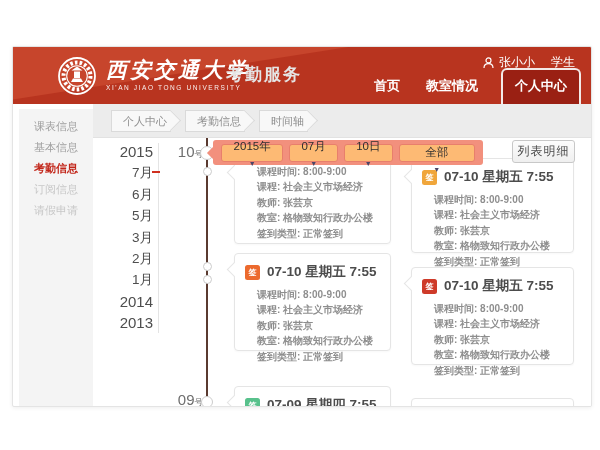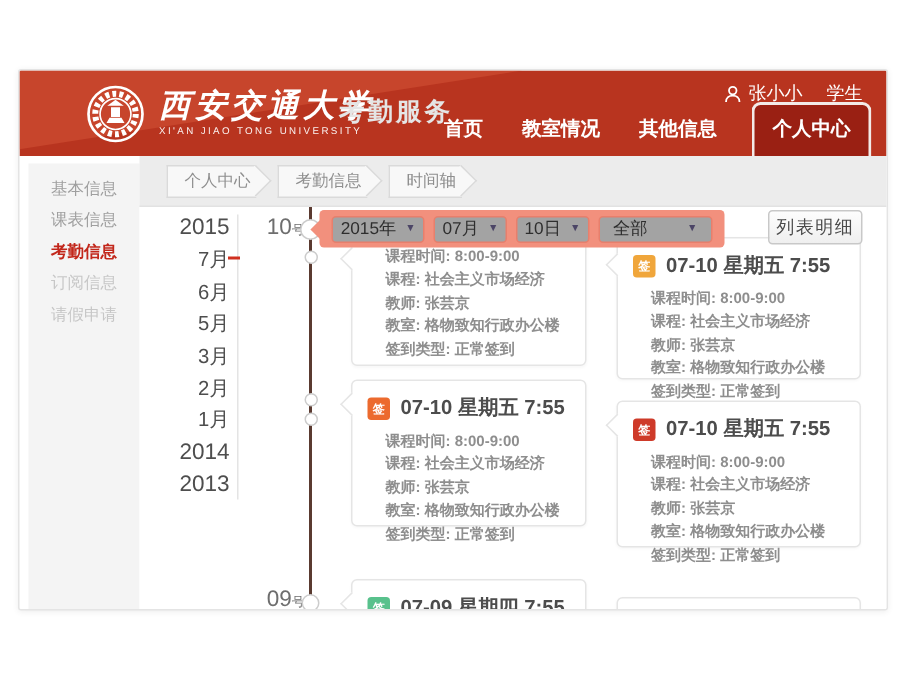--- a/index.html
+++ b/index.html
@@ -49,22 +49,22 @@
   .month-tick{position:absolute;left:139px;top:124px;width:8px;height:2px;background:#d0301f;}
   .tl-line{position:absolute;left:193px;top:91px;bottom:0;width:2px;background:#5a3a30;z-index:1;}
   .tl-dot{position:absolute;background:#fff;border:1px solid #cccccc;border-radius:50%;z-index:3;box-sizing:border-box;}
   .day-marker{position:absolute;left:150px;width:40px;text-align:right;font-size:15px;color:#6e6e6e;z-index:2;}
   .day-marker .suf{font-size:8.5px;}
 
   
   .ribbon{position:absolute;left:200px;top:93px;width:270px;height:25px;background:#f2907d;border-radius:3px;
           display:flex;align-items:center;gap:6px;padding:0 8px;box-sizing:border-box;z-index:6;}
   .ribbon::before{content:"";position:absolute;left:-4px;top:7.5px;width:10px;height:10px;background:#f2907d;transform:rotate(45deg);}
-  .dd{background:#a3a3a3;border:1px solid #e87f6c;border-radius:3px;height:18px;display:flex;align-items:center;
-      justify-content:center;font-size:11.5px;color:#2e2e2e;cursor:pointer;gap:6px;box-sizing:border-box;}
+  .dd{background:#fdba74;border:1px solid #e87f6c;border-radius:3px;height:18px;display:flex;align-items:center;
+      justify-content:center;font-size:11.5px;color:#2e2e2e;cursor:pointer;gap:6px;box-sizing:border-box;flex-direction:column;}
   .dd .caret{font-size:7px;color:#4c4566;}
   .dd-year{width:64px;}
   .dd-month{width:50px;}
   .dd-day{width:50px;}
   .dd-type{width:78px;justify-content:space-between;padding:0 9px;}
   .detail-btn{position:absolute;left:499px;top:93px;width:63px;height:23px;border:1px solid #c8c8c8;border-radius:3px;
               background:linear-gradient(#fdfdfd,#efefef);font-size:12px;color:#4a4a4a;letter-spacing:1px;
               display:flex;align-items:center;justify-content:center;cursor:pointer;z-index:6;box-sizing:border-box;}
 
   
@@ -110,28 +110,27 @@
           <path d="M1 11 c0-2.8 2-4.3 4.5-4.3 S10 8.2 10 11" fill="none" stroke="#ffffff" stroke-width="1.2"></path>
         </svg>
         <span>张小小</span>
         <span class="sep"></span>
         <span>学生</span>
       </div>
 
       <div class="nav">
           <div class="nav-item">首页</div>
           <div class="nav-item">教室情况</div>
-          <div class="nav-item">其他信息</div>
           <div class="nav-item active">个人中心</div>
         </div>
     </div>
 
     <div class="sidebar">
+        <div class="side-item normal">课表信息</div>
         <div class="side-item normal">基本信息</div>
-        <div class="side-item normal">课表信息</div>
         <div class="side-item active">考勤信息</div>
         <div class="side-item muted">订阅信息</div>
         <div class="side-item muted">请假申请</div>
       </div>
 
     <div class="crumbbar">
         <div class="crumb"><span>个人中心</span></div>
         <div class="crumb"><span>考勤信息</span></div>
         <div class="crumb"><span>时间轴</span></div>
       </div>

